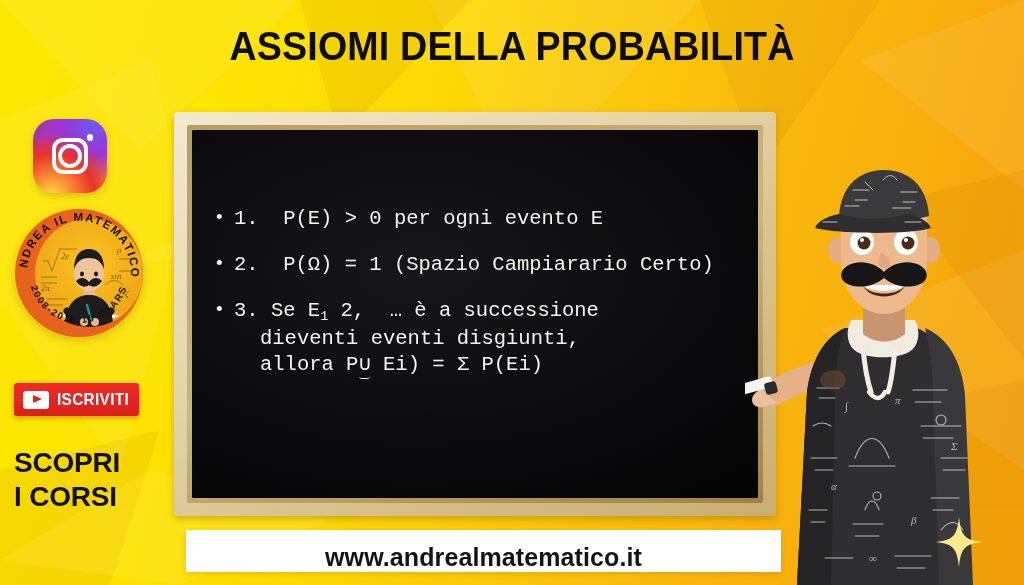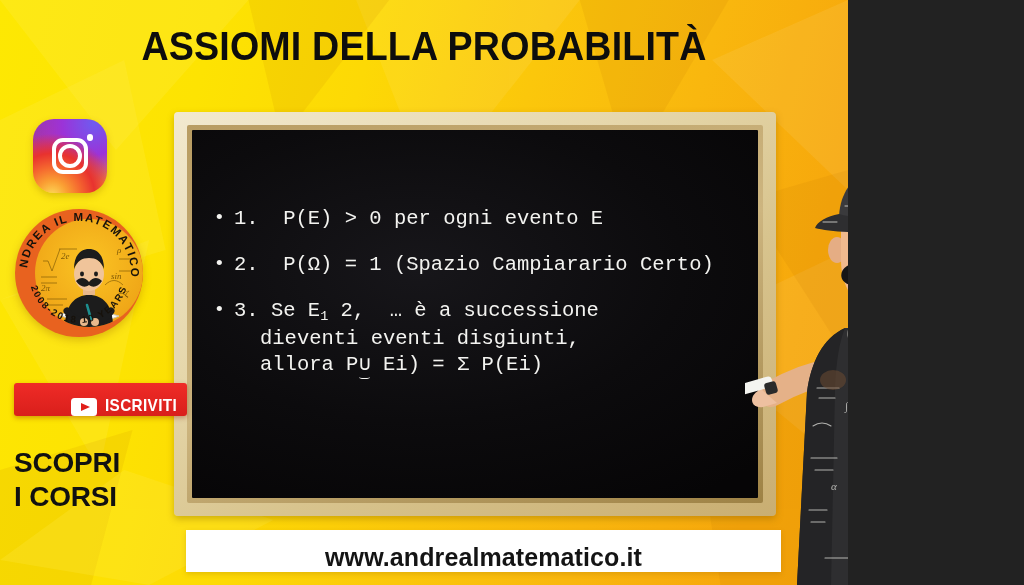--- a/index.html
+++ b/index.html
@@ -2,21 +2,21 @@
 <html><head>
 <meta charset="utf-8">
 <style>
   html, body {
     margin: 0;
     padding: 0;
     background: #222;
   }
   #stage {
     position: relative;
-    width: 848px;
+    width: 1024px;
     height: 585px;
     overflow: hidden;
     font-family: "Liberation Sans", sans-serif;
     background: #4d7c0f;
   }
 
   
   .bg-base {
     position: absolute;
     inset: 0;
@@ -195,23 +195,22 @@
   
   .yt {
     position: absolute;
     left: 14px;
     top: 383px;
     width: 125px;
     height: 33px;
     border-radius: 3px;
     background: linear-gradient(180deg, #ef2b27 0%, #d91f1b 100%);
     display: flex;
-    align-items: flex-end;
+    align-items: center;
     box-shadow: 0 2px 5px rgba(130, 20, 10, 0.35);
-    padding-left: 48px;
   }
   .yt-play {
     width: 26px; height: 18px;
     margin-left: 9px;
     background: #fff;
     border-radius: 3.5px;
     position: relative;
     flex: 0 0 26px;
   }
   .yt-play::after {

